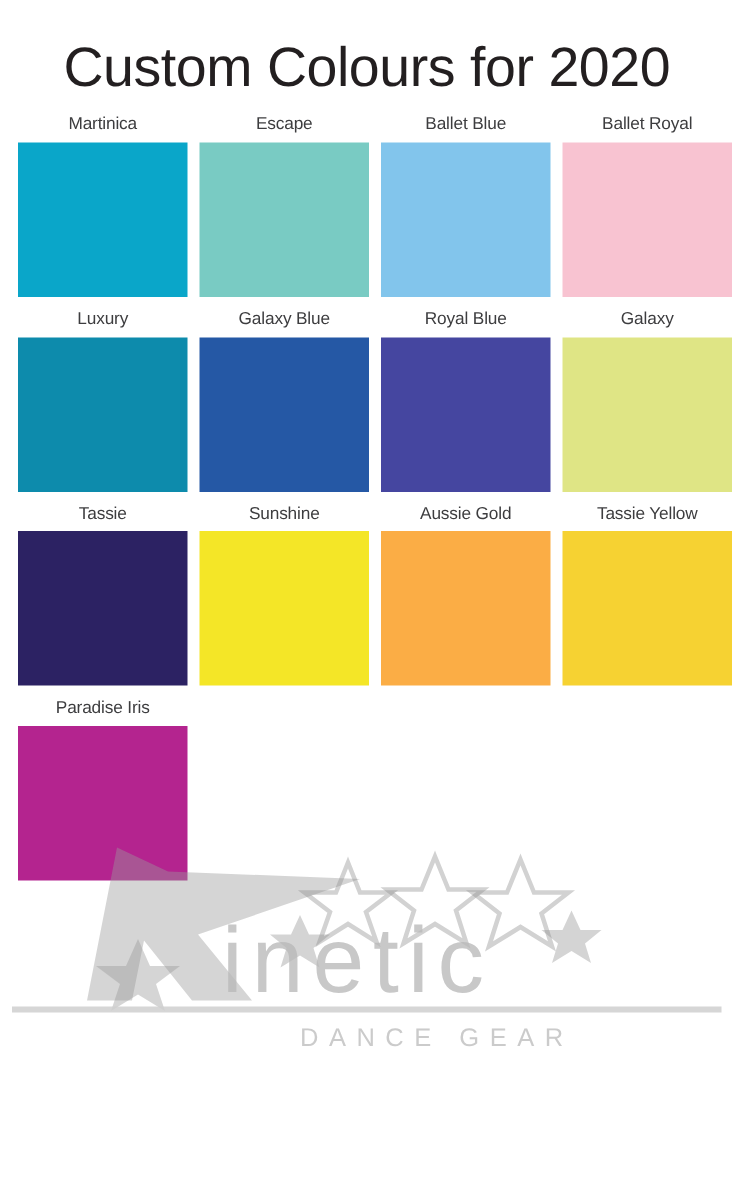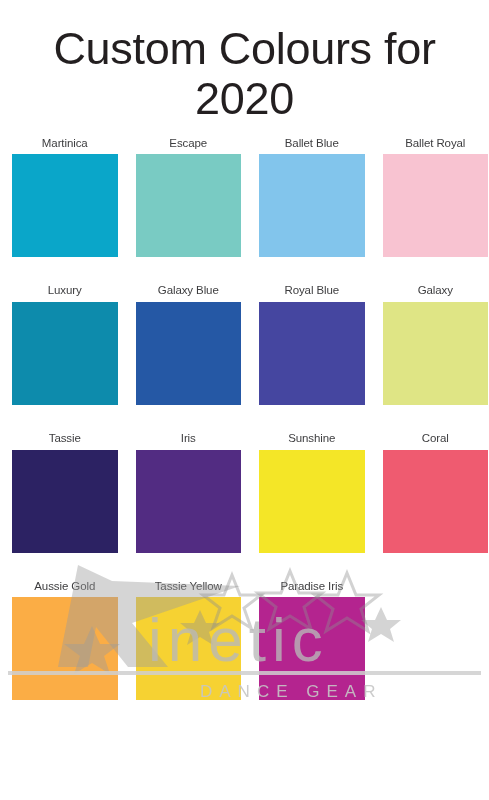--- a/index.html
+++ b/index.html
@@ -19,42 +19,41 @@
     position: relative;
     width: 489px;
     height: 800px;
     background: #ffffff;
     box-sizing: border-box;
     overflow: hidden;
   }
 
   .page-title {
     text-align: center;
-    font-size: 45px;
+    font-size: 37px;
     font-weight: 400;
     color: #231f20;
     letter-spacing: -0.3px;
     margin: 0;
     padding-top: 24px;
     padding-bottom: 2px;
     line-height: 1.12;
     position: relative;
     z-index: 4;
   }
 
   .swatch-grid {
     position: relative;
     z-index: 3;
     display: grid;
     grid-template-columns: repeat(4, 1fr);
     column-gap: 8px;
     row-gap: 0px;
     padding: 10px 1px 0 12px;
     box-sizing: border-box;
-    gap: 18px;
   }
 
   .swatch-cell {
     display: flex;
     flex-direction: column;
     align-items: center;
     margin-bottom: 9px;
   }
 
   .swatch-label {
@@ -138,30 +137,22 @@
     <div class="swatch-cell">
       <div class="swatch-label">Galaxy</div>
       <div class="swatch-chip" style="background-color: rgb(223, 229, 133);"></div>
     </div>
 
     <div class="swatch-cell">
       <div class="swatch-label">Tassie</div>
       <div class="swatch-chip" style="background-color: rgb(44, 34, 99);"></div>
     </div>
     <div class="swatch-cell">
-      <div class="swatch-label">Iris</div>
-      <div class="swatch-chip" style="background-color: rgb(82, 44, 130);"></div>
-    </div>
-    <div class="swatch-cell">
       <div class="swatch-label">Sunshine</div>
       <div class="swatch-chip" style="background-color: rgb(244, 230, 39);"></div>
-    </div>
-    <div class="swatch-cell">
-      <div class="swatch-label">Coral</div>
-      <div class="swatch-chip" style="background-color: rgb(239, 91, 112);"></div>
     </div>
 
     <div class="swatch-cell">
       <div class="swatch-label">Aussie Gold</div>
       <div class="swatch-chip" style="background-color: rgb(251, 173, 69);"></div>
     </div>
     <div class="swatch-cell">
       <div class="swatch-label">Tassie Yellow</div>
       <div class="swatch-chip" style="background-color: rgb(246, 210, 50);"></div>
     </div>

